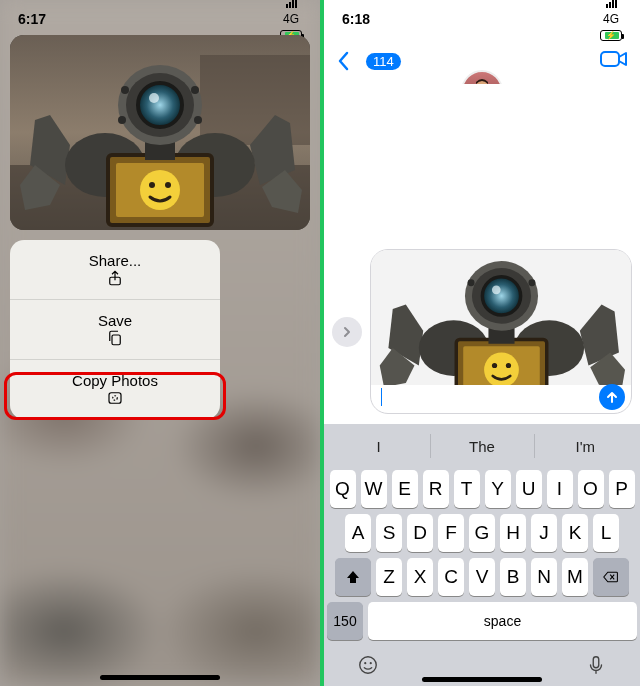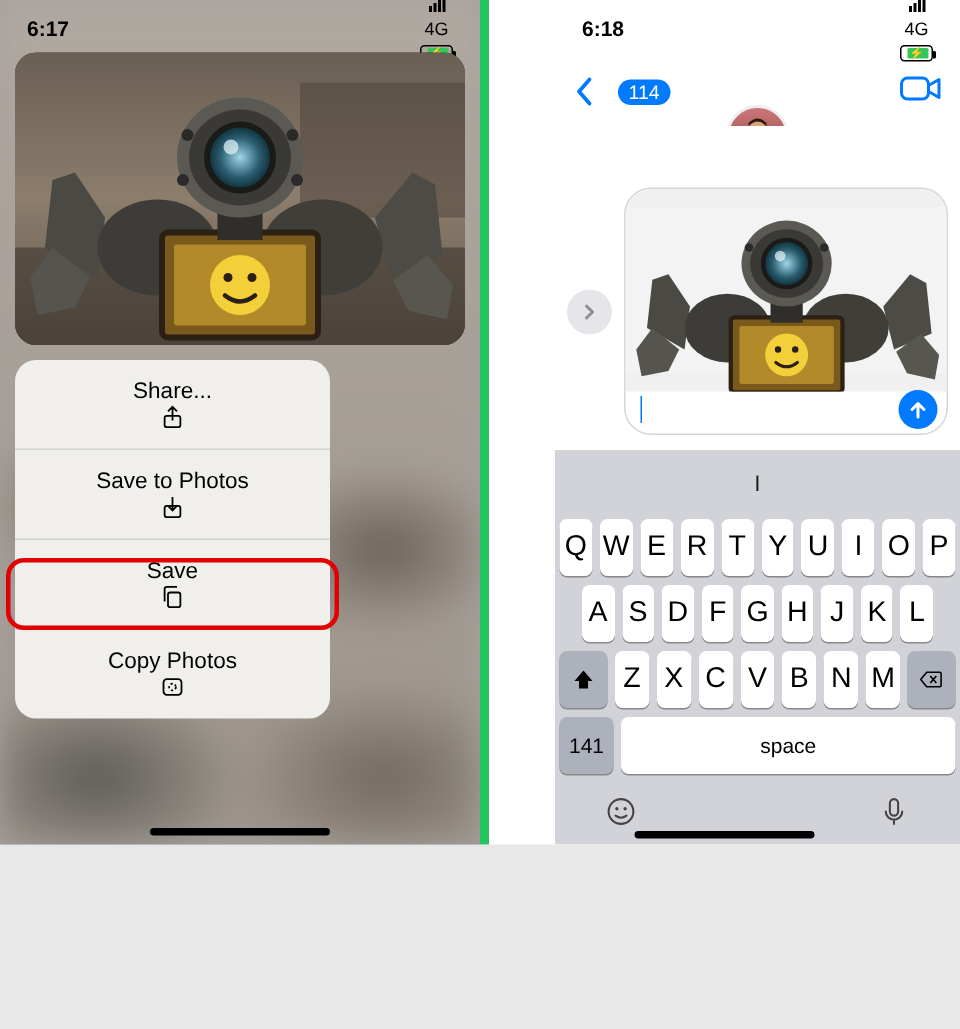--- a/index.html
+++ b/index.html
@@ -6,26 +6,26 @@
   body {
     font-family: -apple-system, "Helvetica Neue", Helvetica, Arial, sans-serif;
     background: #e8e8e8;
     width: 640px;
     height: 686px;
     display: flex;
     overflow: hidden;
   }
   .phone {
     width: 320px;
-    height: 563px;
+    height: 686px;
     position: relative;
     background: #fff;
     overflow: hidden;
   }
-  .phone + .phone { border-left: 6px solid #22c55e; padding-left: 44px; }
+  .phone + .phone { border-left: 4px solid #22c55e; }
 
   
   .left-phone { background: #a7a19c; }
   .blur-bg {
     position: absolute; inset: 0;
     background:
       radial-gradient(120px 80px at  20% 60%, #7c7068 0%, transparent 70%),
       radial-gradient(120px 80px at  80% 65%, #6b625b 0%, transparent 70%),
       radial-gradient(140px 90px at  20% 92%, #5e5b56 0%, transparent 70%),
       radial-gradient(140px 90px at  80% 92%, #726a61 0%, transparent 70%),
@@ -247,27 +247,20 @@
       <path d="M25 130 L10 150 L15 175 L40 170 L50 150 Z" fill="#55544e"></path>
       <path d="M275 135 L292 155 L288 178 L262 172 L252 152 Z" fill="#57564f"></path>
     </svg>
   </div>
 
   <div class="context-menu">
     <div class="menu-item">
       <span>Share...</span>
       <svg class="menu-icon" viewBox="0 0 24 24" fill="none" stroke="#000" stroke-width="1.6">
         <path d="M12 3v12M8 7l4-4 4 4"></path>
-          <rect x="5" y="11" width="14" height="10" rx="2"></rect>
-      </svg>
-    </div>
-    <div class="menu-item">
-      <span>Save to Photos</span>
-      <svg class="menu-icon" viewBox="0 0 24 24" fill="none" stroke="#000" stroke-width="1.6">
-        <path d="M12 3v12M8 11l4 4 4-4"></path>
           <rect x="5" y="11" width="14" height="10" rx="2"></rect>
       </svg>
     </div>
     <div class="menu-item">
       <span>Save</span>
       <svg class="menu-icon" viewBox="0 0 24 24" fill="none" stroke="#000" stroke-width="1.6">
         <rect x="8" y="8" width="11" height="13" rx="2"></rect>
           <path d="M5 16V5a2 2 0 0 1 2-2h9"></path>
       </svg>
     </div>
@@ -379,20 +372,26 @@
         </div>
       </div>
     </div>
   </div>
 
   <div class="keyboard">
     <div class="predict-row">
       <div class="predict">
           <span>I</span>
         </div>
+      <div class="predict">
+          <span>The</span>
+        </div>
+      <div class="predict">
+          <span>I'm</span>
+        </div>
     </div>
     <div class="key-row">
       <div class="key">Q</div>
       <div class="key">W</div>
       <div class="key">E</div>
       <div class="key">R</div>
       <div class="key">T</div>
       <div class="key">Y</div>
       <div class="key">U</div>
       <div class="key">I</div>
@@ -424,21 +423,21 @@
       <div class="key">N</div>
       <div class="key">M</div>
       <div class="key key-wide key-del">
         <svg viewBox="0 0 20 16">
             <path d="M6 2 H17 a1 1 0 0 1 1 1 V13 a1 1 0 0 1 -1 1 H6 L1 8 Z" fill="none" stroke="#000" stroke-width="1.3"></path>
             <path d="M9 5 L14 11 M14 5 L9 11" stroke="#000" stroke-width="1.3"></path>
           </svg>
       </div>
     </div>
     <div class="key-row bottom-row">
-      <div class="key key-123">141</div>
+      <div class="key key-123">150</div>
       <div class="key key-space">space</div>
     </div>
     <div class="kb-footer">
       <span>
         <svg viewBox="0 0 24 24">
             <circle cx="12" cy="12" r="9" fill="none" stroke="#444" stroke-width="1.5"></circle>
             <circle cx="9" cy="10" r="1.2" fill="#444"></circle>
             <circle cx="15" cy="10" r="1.2" fill="#444"></circle>
             <path d="M8 15 Q12 18 16 15" fill="none" stroke="#444" stroke-width="1.5" stroke-linecap="round"></path>
           </svg>

